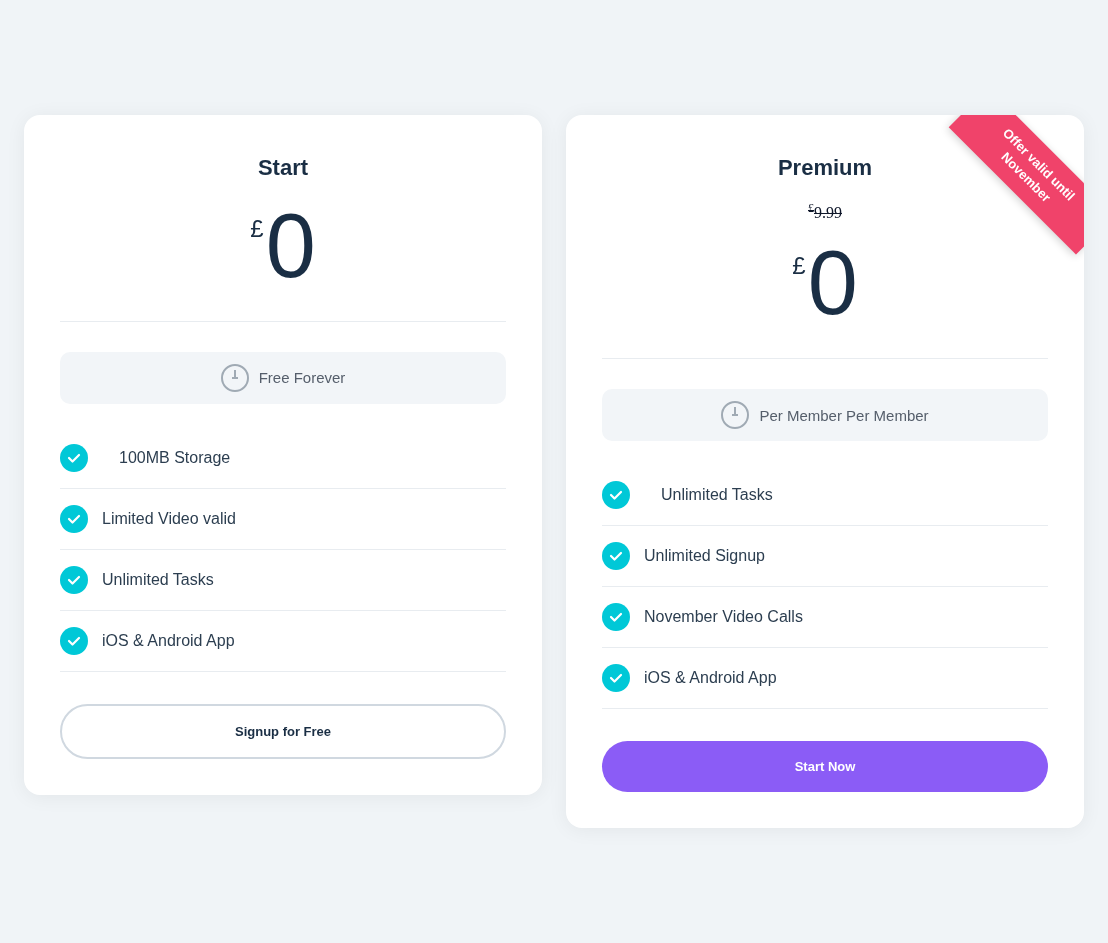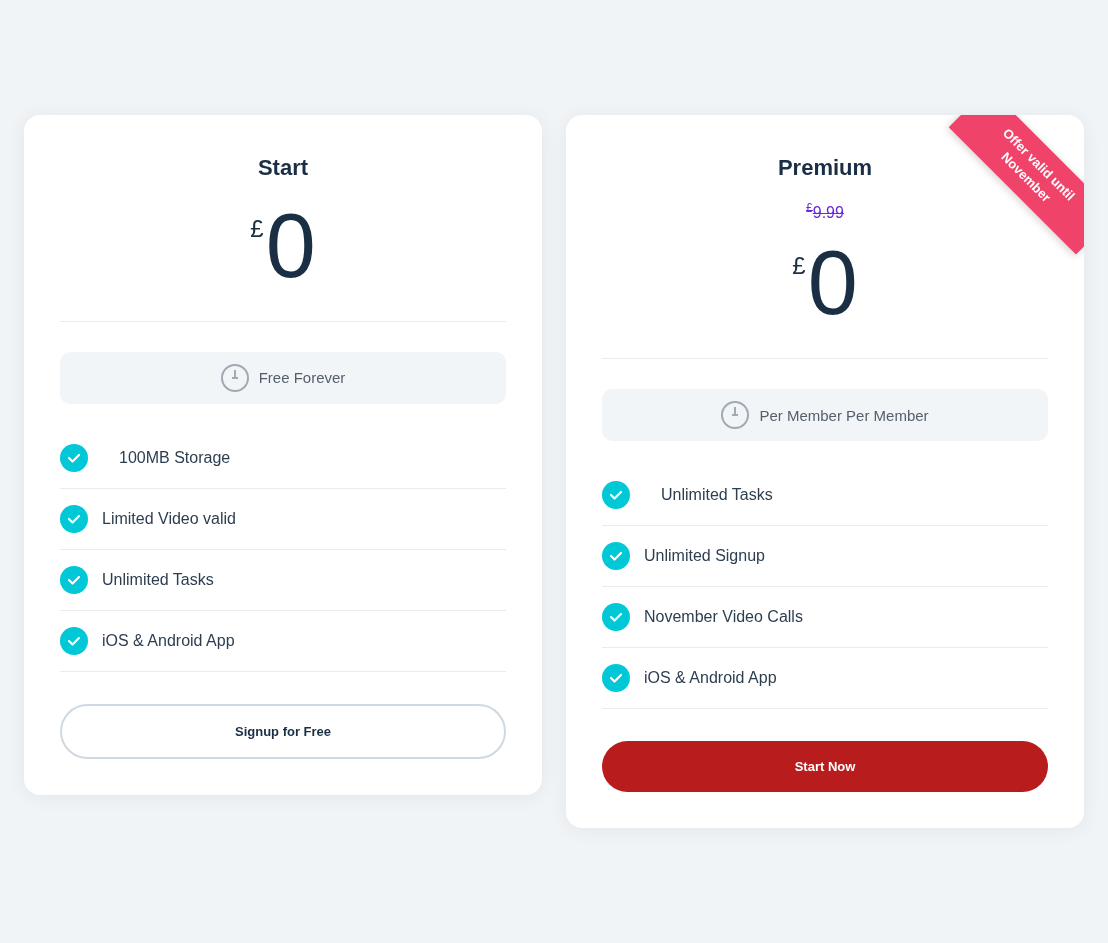--- a/index.html
+++ b/index.html
@@ -36,23 +36,24 @@
       margin-bottom: 20px;
     }
     .price-area {
       text-align: center;
       margin-bottom: 30px;
       padding-bottom: 30px;
       border-bottom: 1px solid #e8ecf0;
     }
     .original-price {
       font-size: 16px;
-      color: #6d28d9;
+      color: #0f172a;
       text-decoration: line-through;
       margin-bottom: 16px;
+      font-family: Liberation Serif, serif;
     }
     .original-price .currency-sup {
       font-size: 12px;
       vertical-align: super;
     }
     .price-row {
       display: flex;
       align-items: flex-start;
       justify-content: center;
     }
@@ -156,21 +157,21 @@
       cursor: pointer;
       border: none;
       transition: opacity 0.2s;
     }
     .btn-outline {
       background: #fff;
       border: 2px solid #d0d8e0;
       color: #1a2e44;
     }
     .btn-primary {
-      background: #b91c1c;
+      background: #8b5cf6;
       color: #fff;
     }
     
     .ribbon {
       position: absolute;
       top: 0;
       right: 0;
       width: 160px;
       height: 160px;
       overflow: hidden;

